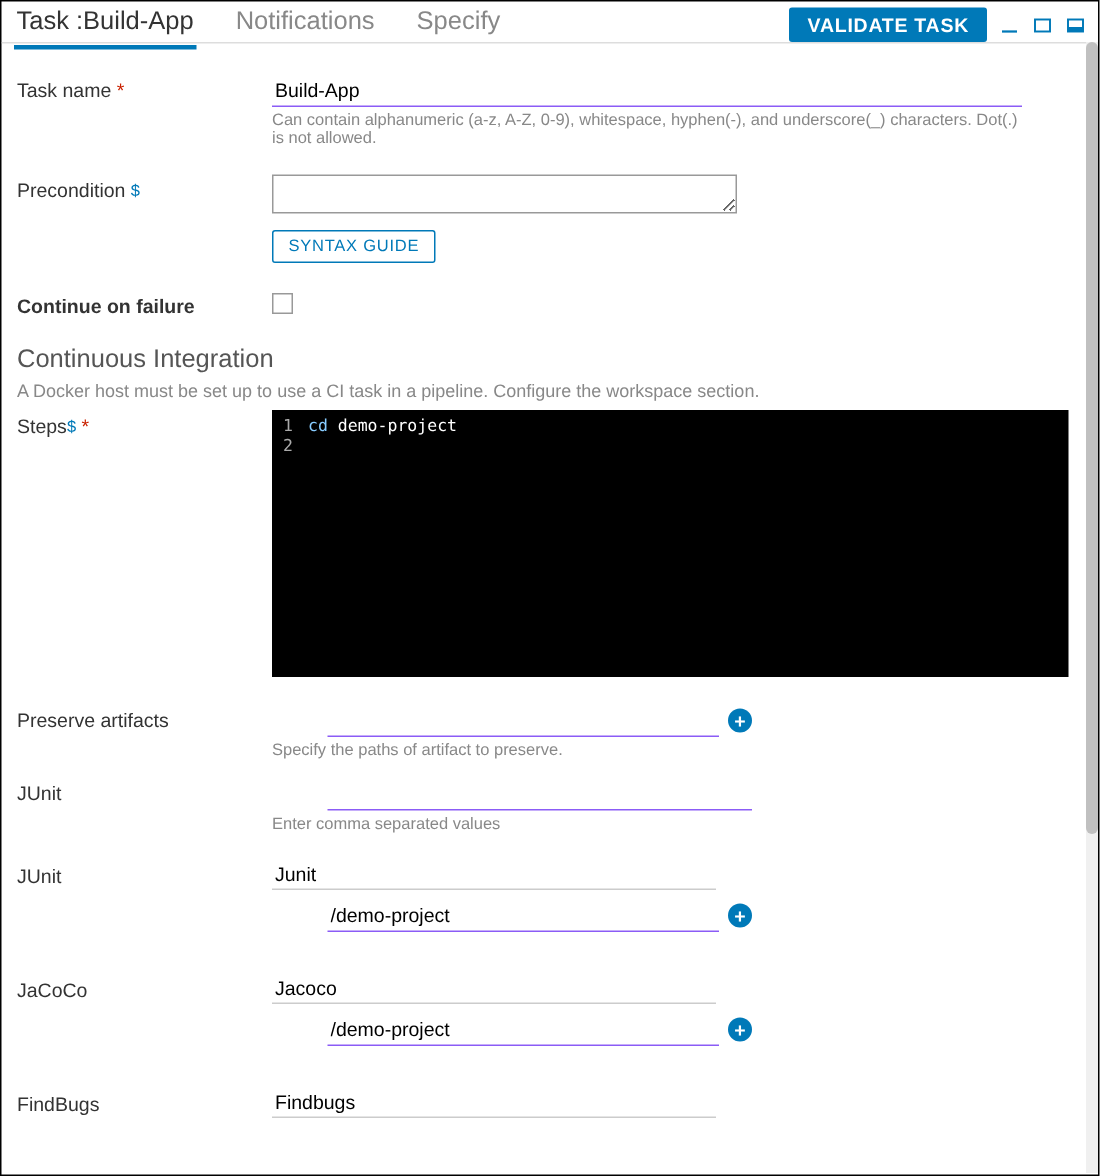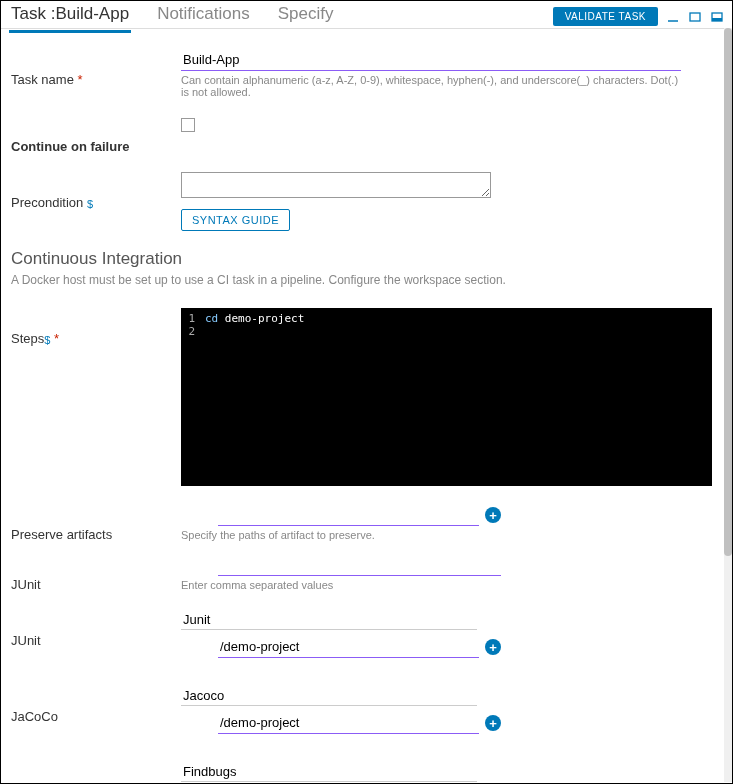--- a/index.html
+++ b/index.html
@@ -34,22 +34,22 @@
     .tab.active {
       color: #333;
       border-bottom: 3px solid #0079b8;
       font-weight: 400;
     }
     .validate-btn {
       background: #0079b8;
       color: #fff;
       border: none;
       padding: 4px 12px;
-      font-size: 10px;
-      font-weight: 400;
+      font-size: 13px;
+      font-weight: 700;
       letter-spacing: 0.5px;
       cursor: pointer;
       border-radius: 2px;
       margin-right: 8px;
     }
     .window-controls {
       display: flex;
       gap: 8px;
       align-items: center;
     }
@@ -69,21 +69,20 @@
       align-items: flex-start;
       margin-bottom: 18px;
     }
     .form-row.tight { margin-bottom: 12px; }
     .form-label {
       width: 170px;
       flex-shrink: 0;
       font-size: 13px;
       color: #333;
       padding-top: 3px;
-      margin-top: 20px;
     }
     .form-label.bold { font-weight: 600; }
     .required { color: #c92100; }
     .dollar { color: #0079b8; font-size: 11px; vertical-align: middle; }
     .form-control {
       flex: 1;
       max-width: 500px;
     }
     .text-input {
       width: 100%;
@@ -146,21 +145,21 @@
     }
     .section-title {
       font-size: 17px;
       color: #555;
       font-weight: 400;
       margin-bottom: 4px;
     }
     .section-sub {
       font-size: 12px;
       color: #888;
-      margin-bottom: 21px;
+      margin-bottom: 6px;
     }
     .code-editor {
       background: #000;
       color: #fff;
       font-family: "Consolas", "Monaco", monospace;
       font-size: 11px;
       padding: 4px;
       height: 178px;
       width: 532px;
       overflow: auto;
@@ -265,33 +264,33 @@
       <span>Task name</span> <span class="required">*</span>
     </div>
     <div class="form-control">
       <input type="text" class="text-input" value="Build-App" style="">
       <div class="helper-text">Can contain alphanumeric (a-z, A-Z, 0-9), whitespace, hyphen(-), and underscore(_) characters. Dot(.) is not allowed.</div>
     </div>
   </div>
 
 
   <div class="form-row">
-    <div class="form-label bold">Continue on failure</div>
-    <div class="form-control">
-      <div class="checkbox"></div>
-    </div>
-  </div>
-
-  <div class="form-row">
     <div class="form-label">
       <span>Precondition</span> <span class="dollar">$</span>
     </div>
     <div class="form-control">
       <textarea class="textarea" style=""></textarea><br>
       <button class="syntax-btn">SYNTAX GUIDE</button>
+    </div>
+  </div>
+
+  <div class="form-row">
+    <div class="form-label bold">Continue on failure</div>
+    <div class="form-control">
+      <div class="checkbox"></div>
     </div>
   </div>
 
   <div class="section-title">Continuous Integration</div>
   <div class="section-sub">A Docker host must be set up to use a CI task in a pipeline. Configure the workspace section.</div>
 
   <div class="form-row">
     <div class="form-label">
       <span>Steps</span><span class="dollar">$</span> <span class="required">*</span>
     </div>

